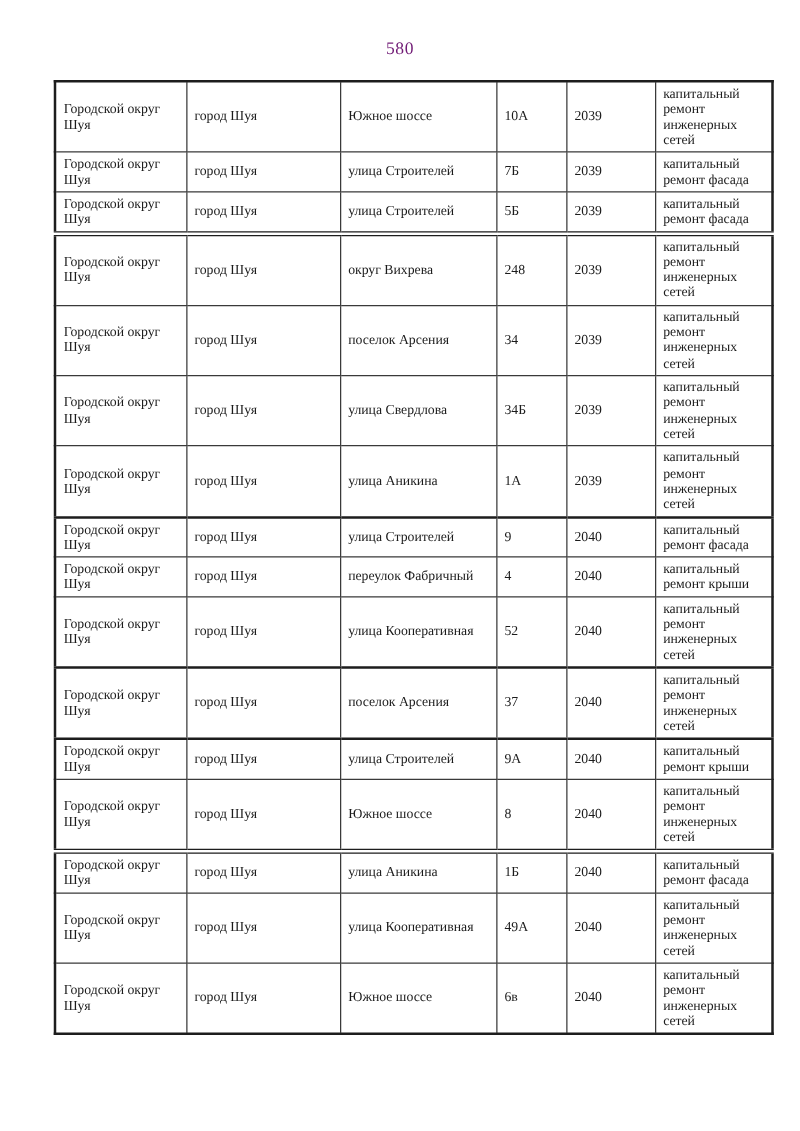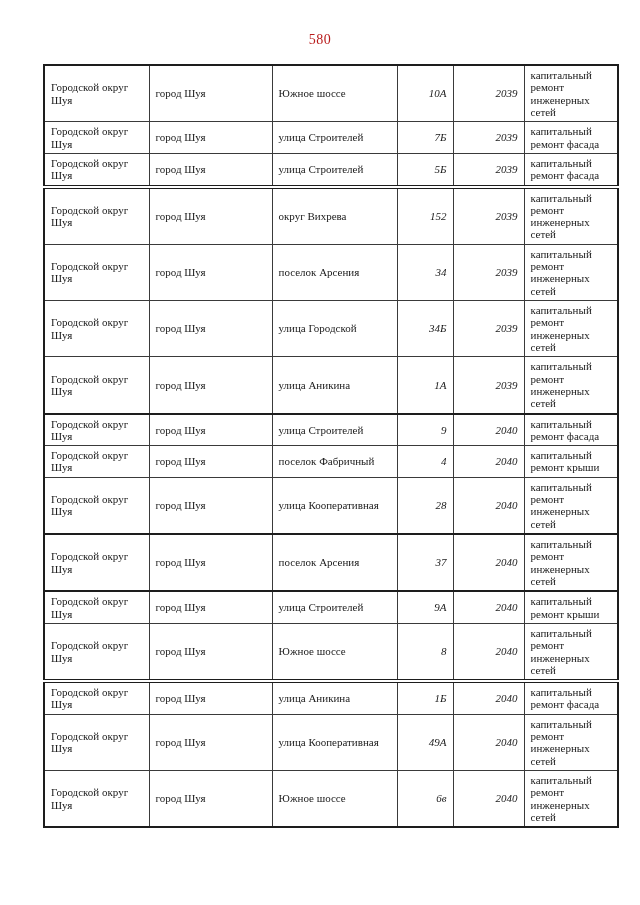--- a/index.html
+++ b/index.html
@@ -16,40 +16,40 @@
     position: relative;
     width: 640px;
     height: 905px;
     background: #ffffff;
   }
   .page-number {
     text-align: center;
     padding-top: 32px;
     font-size: 14px;
     letter-spacing: 0.5px;
-    color: #b91c1c;
+    color: #701a75;
   }
   table.schedule {
     border-collapse: collapse;
     table-layout: fixed;
     width: 574px;
     margin: 16px 0 0 43px;
     border: 2px solid #1d1d1d;
   }
   table.schedule td {
     border: 1px solid #3a3a3a;
     font-size: 11px;
     line-height: 1.12;
     padding: 3px 6px;
     vertical-align: middle;
     word-wrap: break-word;
     overflow-wrap: break-word;
     color: #1b1b1b;
   }
-  td.c-house, td.c-year { text-align: right; font-style: italic; }
+  td.c-house, td.c-year { text-align: left; }
   td.c-district, td.c-city, td.c-street, td.c-work { text-align: left; }
   tr.sep-double > td { border-bottom: 4px double #1d1d1d; }
   tr.sep-heavy  > td { border-bottom: 2.5px solid #1d1d1d; }
   col.w-district { width: 105px; }
   col.w-city     { width: 123px; }
   col.w-street   { width: 125px; }
   col.w-house    { width: 56px; }
   col.w-year     { width: 71px; }
   col.w-work     { width: 94px; }
 </style>
@@ -90,36 +90,36 @@
     <td class="c-city">город Шуя</td>
     <td class="c-street">улица Строителей</td>
     <td class="c-house">5Б</td>
     <td class="c-year">2039</td>
     <td class="c-work">капитальный ремонт фасада</td>
   </tr>
         <tr>
     <td class="c-district">Городской округ Шуя</td>
     <td class="c-city">город Шуя</td>
     <td class="c-street">округ Вихрева</td>
-    <td class="c-house">152</td>
+    <td class="c-house">248</td>
     <td class="c-year">2039</td>
     <td class="c-work">капитальный ремонт инженерных сетей</td>
   </tr>
         <tr>
     <td class="c-district">Городской округ Шуя</td>
     <td class="c-city">город Шуя</td>
     <td class="c-street">поселок Арсения</td>
     <td class="c-house">34</td>
     <td class="c-year">2039</td>
     <td class="c-work">капитальный ремонт инженерных сетей</td>
   </tr>
         <tr>
     <td class="c-district">Городской округ Шуя</td>
     <td class="c-city">город Шуя</td>
-    <td class="c-street">улица Городской</td>
+    <td class="c-street">улица Свердлова</td>
     <td class="c-house">34Б</td>
     <td class="c-year">2039</td>
     <td class="c-work">капитальный ремонт инженерных сетей</td>
   </tr>
         <tr class="sep-heavy">
     <td class="c-district">Городской округ Шуя</td>
     <td class="c-city">город Шуя</td>
     <td class="c-street">улица Аникина</td>
     <td class="c-house">1А</td>
     <td class="c-year">2039</td>
@@ -129,30 +129,30 @@
     <td class="c-district">Городской округ Шуя</td>
     <td class="c-city">город Шуя</td>
     <td class="c-street">улица Строителей</td>
     <td class="c-house">9</td>
     <td class="c-year">2040</td>
     <td class="c-work">капитальный ремонт фасада</td>
   </tr>
         <tr>
     <td class="c-district">Городской округ Шуя</td>
     <td class="c-city">город Шуя</td>
-    <td class="c-street">поселок Фабричный</td>
+    <td class="c-street">переулок Фабричный</td>
     <td class="c-house">4</td>
     <td class="c-year">2040</td>
     <td class="c-work">капитальный ремонт крыши</td>
   </tr>
         <tr class="sep-heavy">
     <td class="c-district">Городской округ Шуя</td>
     <td class="c-city">город Шуя</td>
     <td class="c-street">улица Кооперативная</td>
-    <td class="c-house">28</td>
+    <td class="c-house">52</td>
     <td class="c-year">2040</td>
     <td class="c-work">капитальный ремонт инженерных сетей</td>
   </tr>
         <tr class="sep-heavy">
     <td class="c-district">Городской округ Шуя</td>
     <td class="c-city">город Шуя</td>
     <td class="c-street">поселок Арсения</td>
     <td class="c-house">37</td>
     <td class="c-year">2040</td>
     <td class="c-work">капитальный ремонт инженерных сетей</td>

